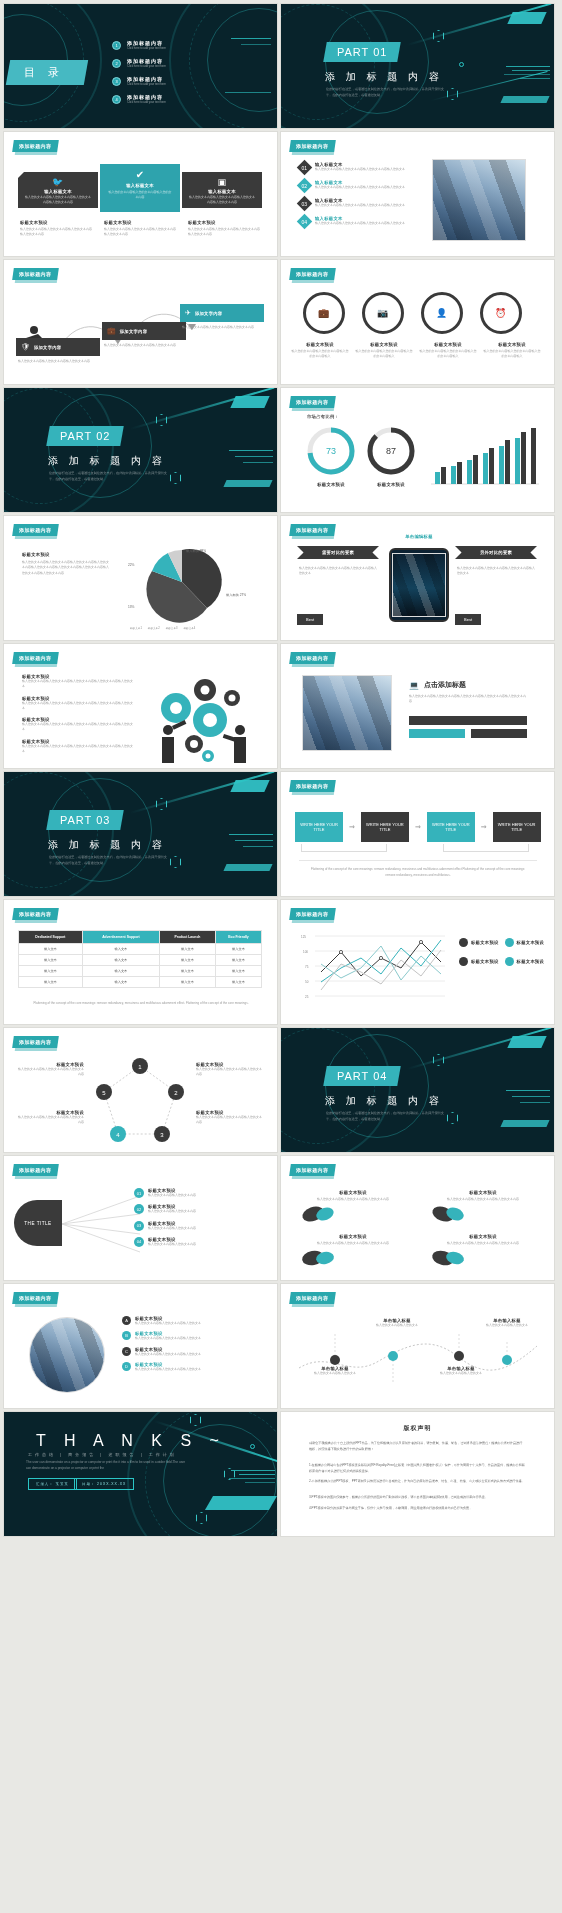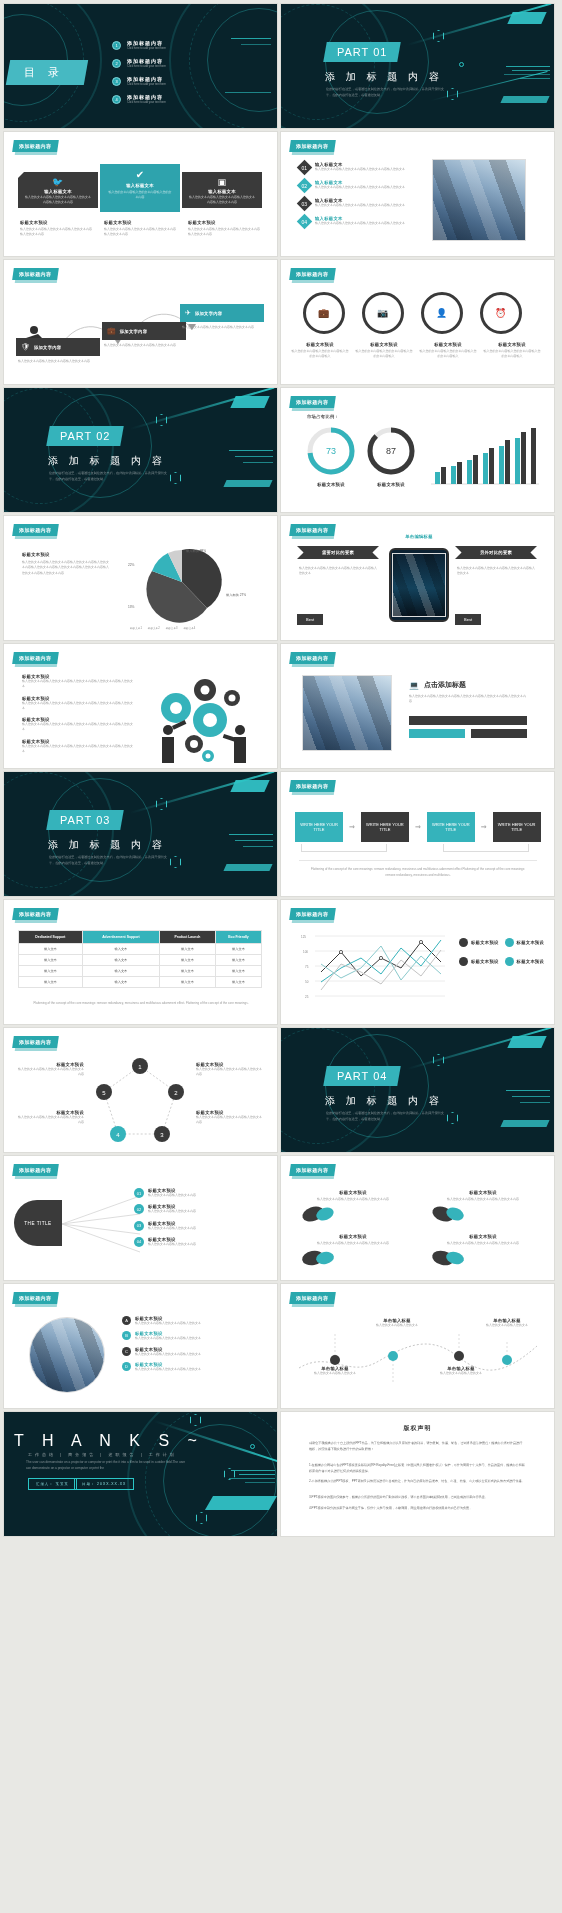--- a/index.html
+++ b/index.html
@@ -923,21 +923,21 @@
       <div class="hexa" style="right:42px;top:56px;"></div>
       <div class="hexa" style="right:70px;top:100px;"></div>
       <div class="dot-circ" style="right:22px;top:32px;width:5px;height:5px;"></div>
       <div class="bar-teal" style="right:4px;top:84px;width:64px;height:14px;transform:skewX(-30deg);"></div>
       <div class="beam" style="left:150px;top:8px;width:130px;transform:rotate(18deg);"></div>
       <div class="streak" style="right:2px;top:58px;width:44px;"></div>
       <div class="streak" style="right:2px;top:62px;width:36px;opacity:.8;"></div>
       <div class="streak" style="right:2px;top:66px;width:46px;opacity:.6;"></div>
       <div class="streak" style="right:2px;top:70px;width:30px;opacity:.5;"></div>
     </div>
-    <div class="thanks-h" style="left:10px;top:20px;">T H A N K S ~</div>
+    <div class="thanks-h" style="left:32px;top:20px;">T H A N K S ~</div>
     <div class="thanks-s" style="left:24px;top:40px;">工作总结 | 商务报告 | 述职报告 | 工作计划</div>
     <div class="thanks-p" style="left:22px;top:48px;">The user can demonstrate on a projector or computer or print the it into a film to be used in a wider field.The user can demonstrate on a projector or computer or print the</div>
     <div class="thanks-btn" style="left:24px;top:66px;"><span>汇报人： 某某某</span></div>
     <div class="thanks-btn" style="left:70px;top:66px;"><span>日期： 20XX.XX.XX</span></div>
   </div>
 
   <div class="slide">
     <div class="decl-h" style="top:12px;">版权声明</div>
     <div class="decl-p" style="left:28px;top:28px;width:216px;">感谢您下载熊猫办公平台上提供的PPT作品，为了您和熊猫办公以及原创作者的利益，请勿复制、传播、销售，否则将承担法律责任！熊猫办公将对作品进行维权，按照传播下载次数进行十倍的索取赔偿！</div>
     <div class="decl-p" style="left:28px;top:50px;width:216px;">1.在熊猫办公网站出售的PPT模板是免版税类(RF:Royalty-Free)正版受《中国人民共和国著作权法》保护，可作为商用于个人学习、作品的宣传，熊猫办公和版权原创作者不对其进行任何形式的版权担保。</div>

